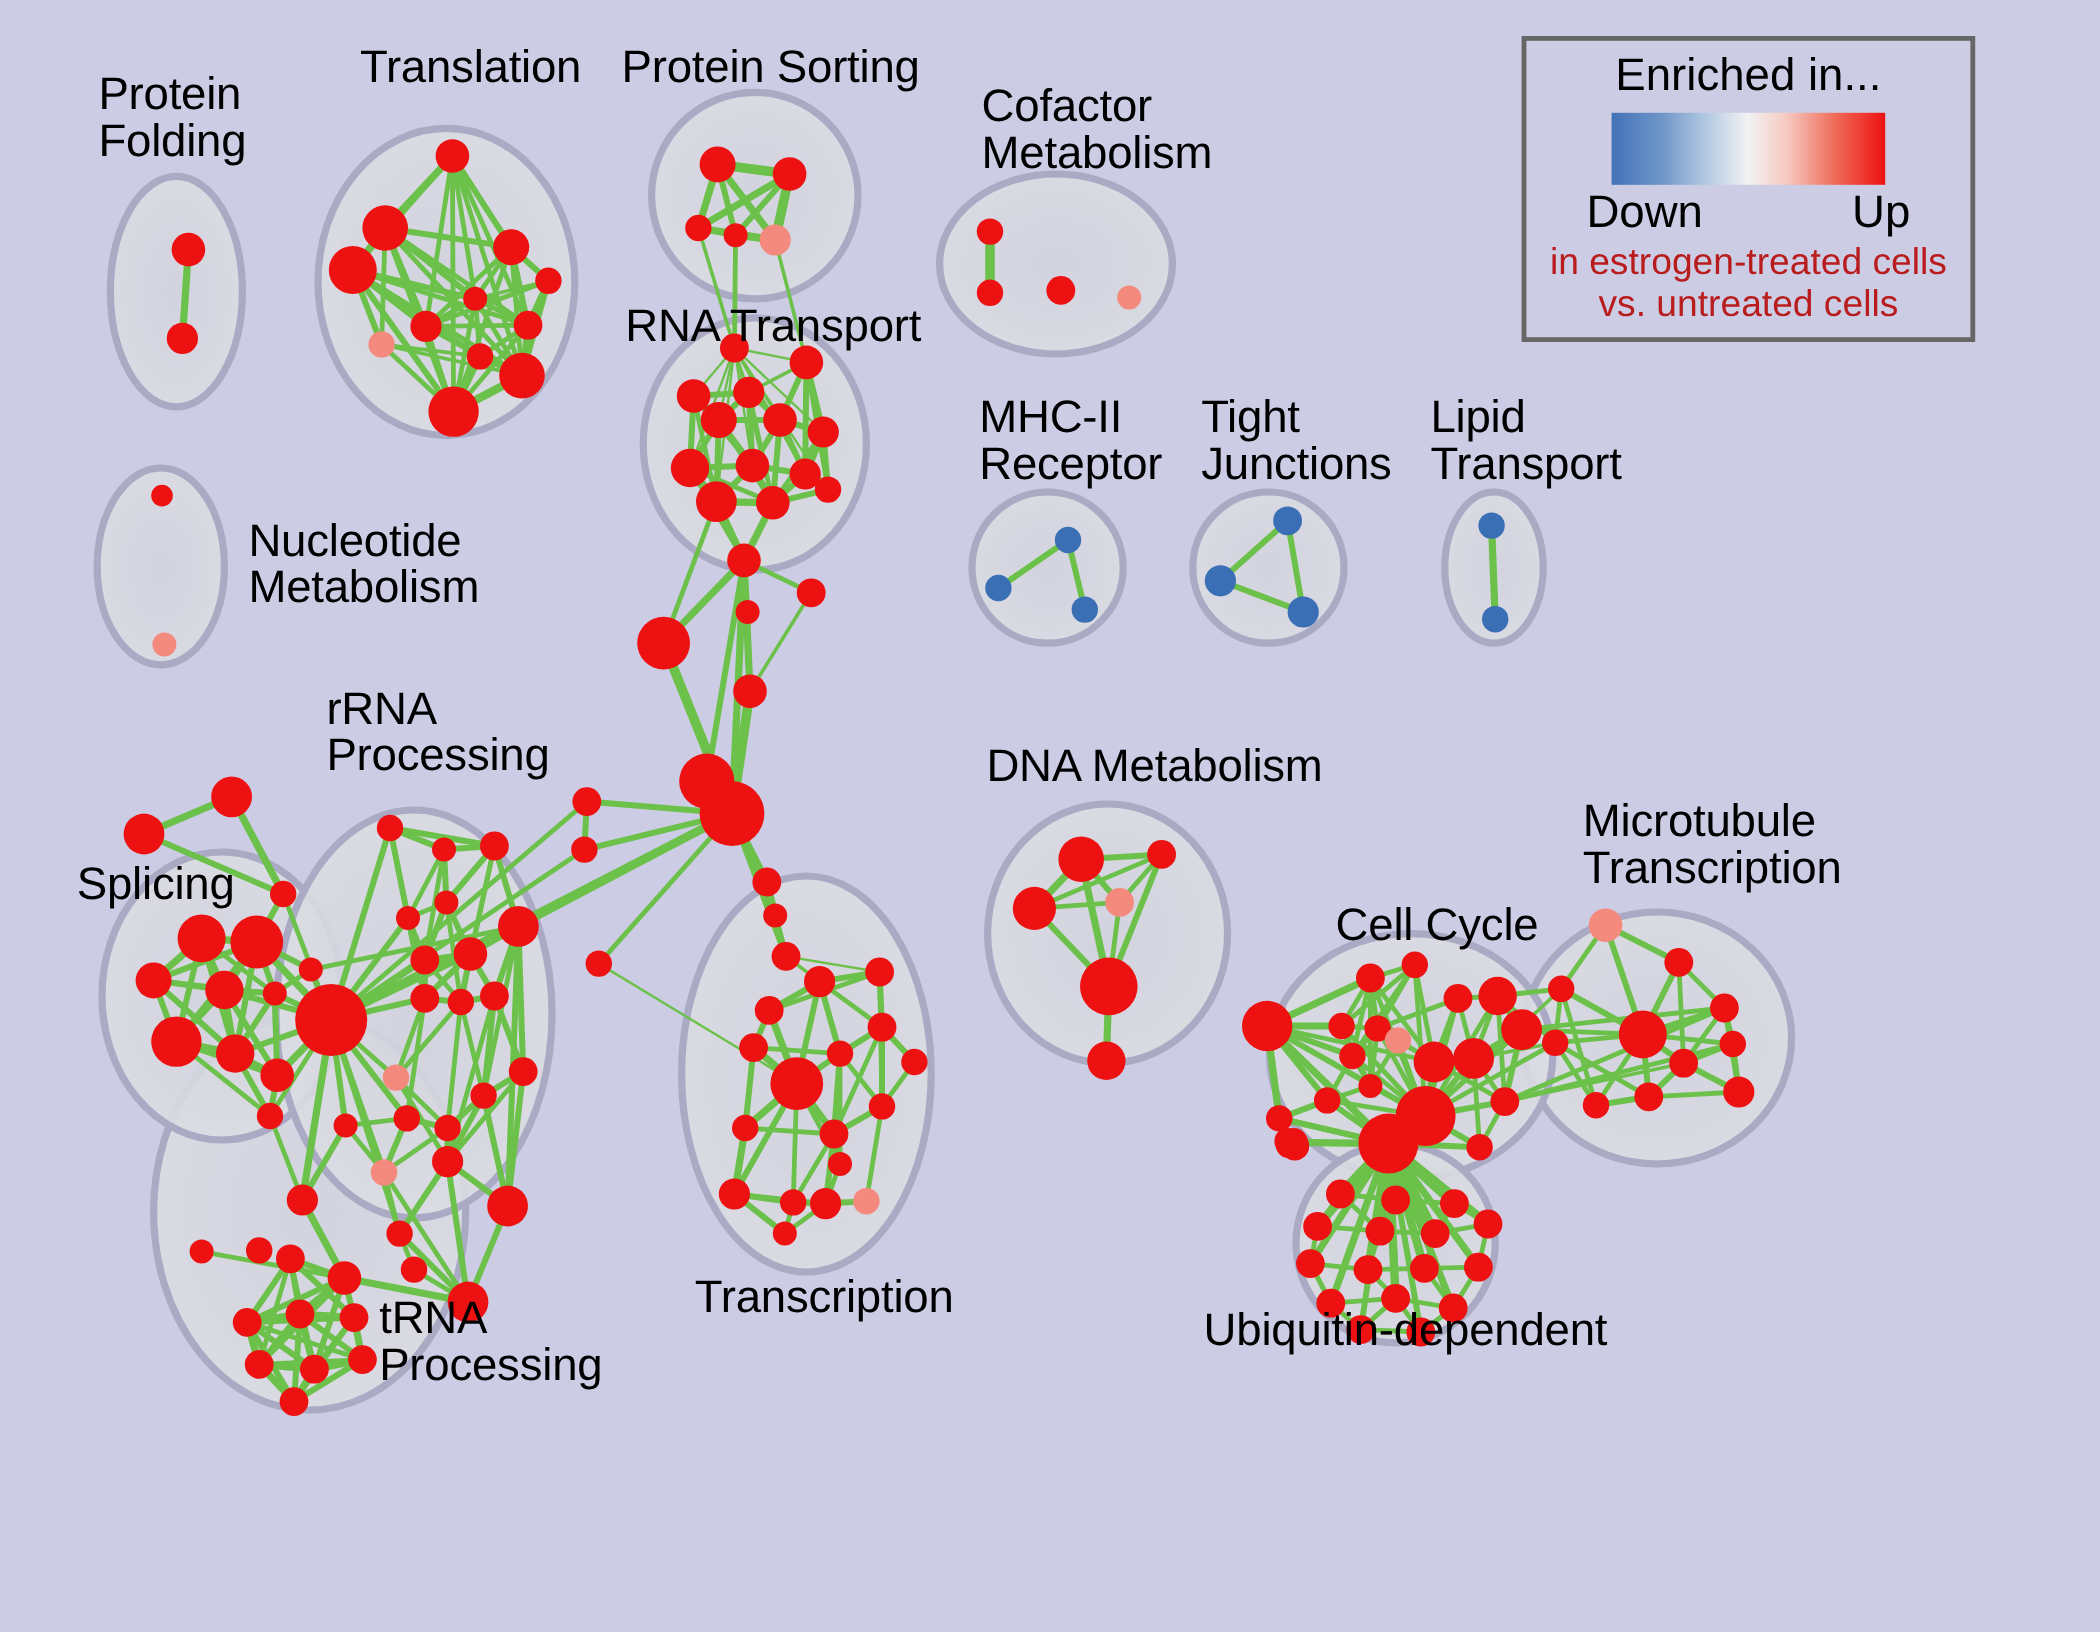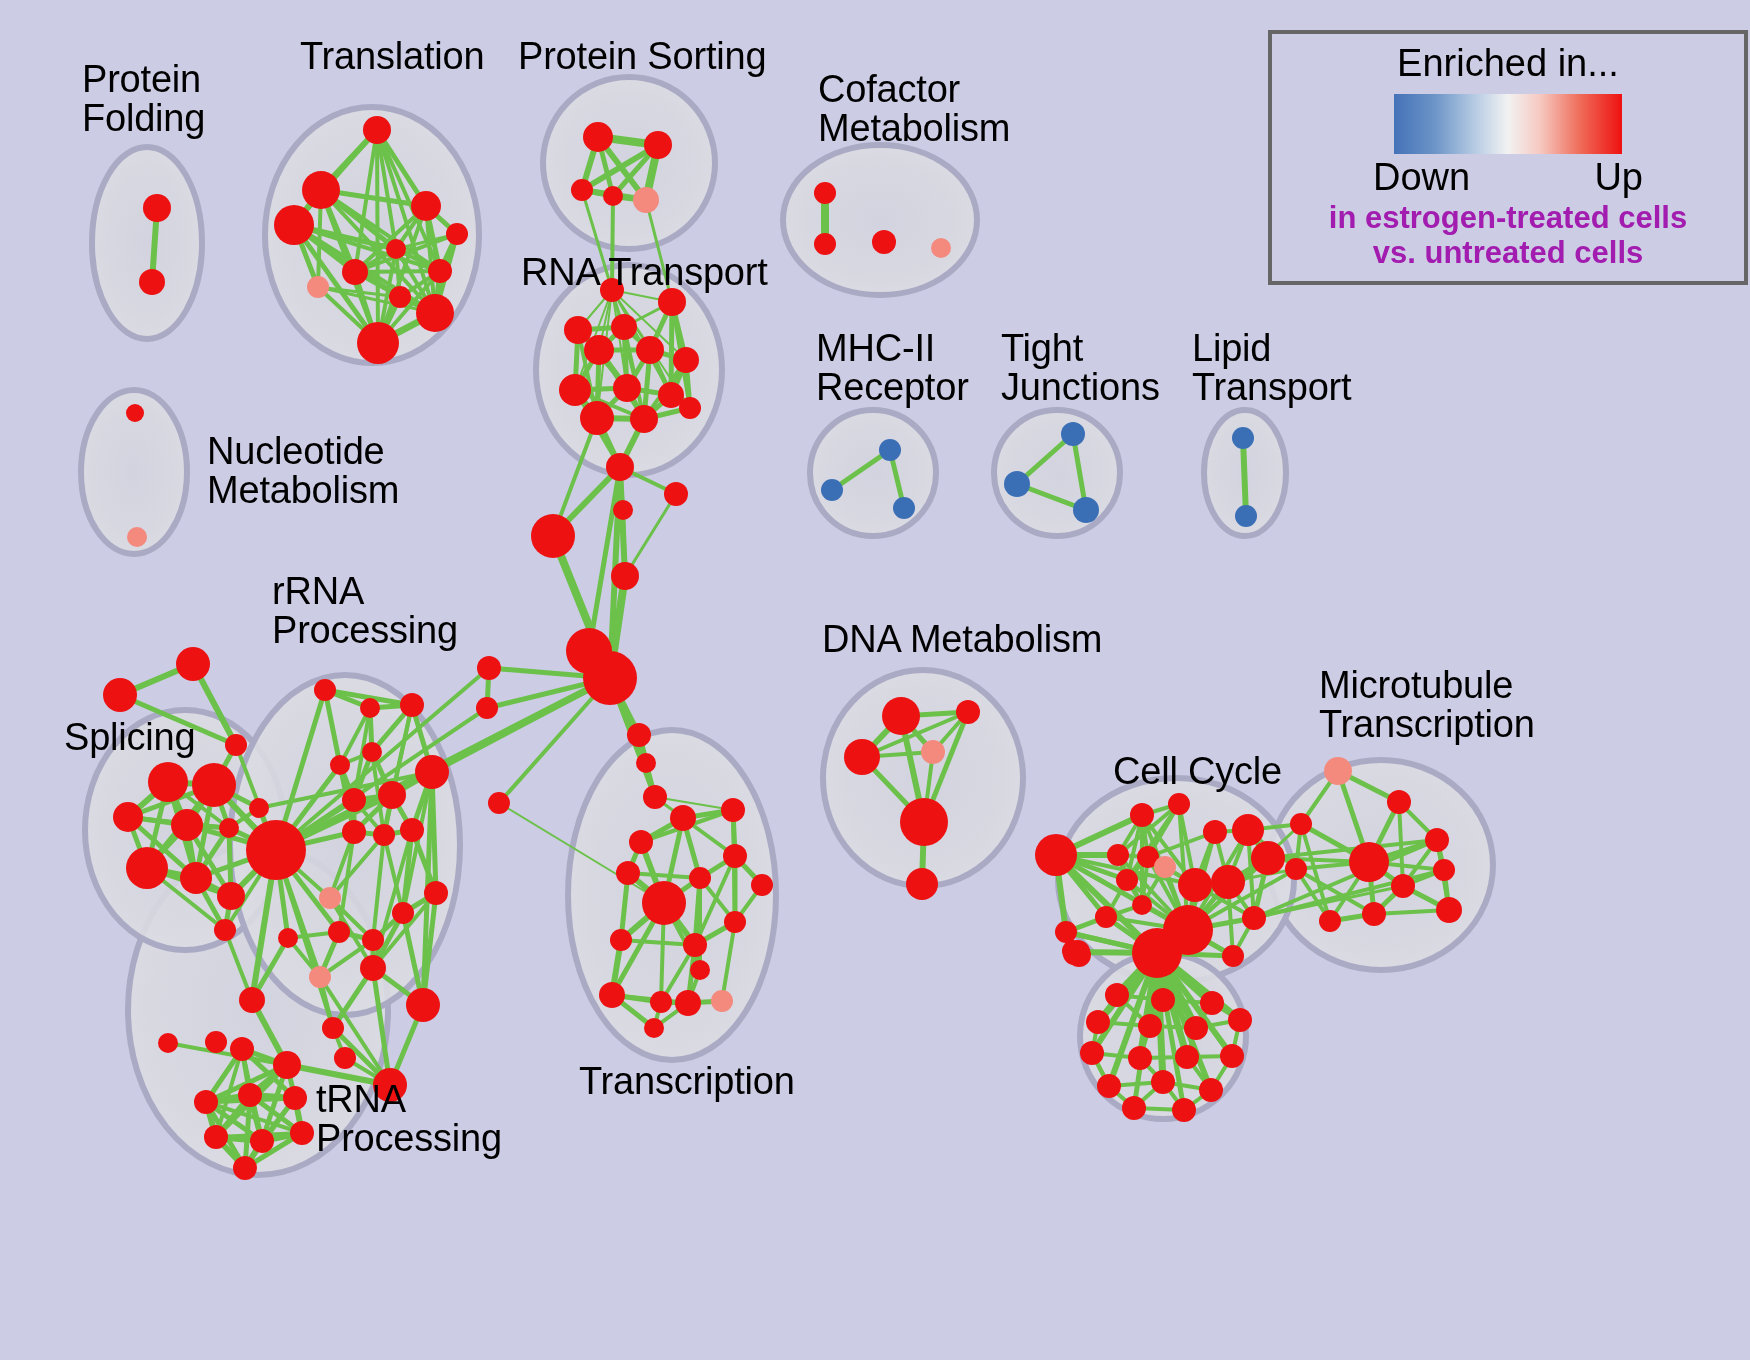--- a/index.html
+++ b/index.html
@@ -10,21 +10,21 @@
   .clabel{position:absolute;color:#000;font-family:"Liberation Sans",sans-serif;
           font-size:38px;line-height:1.02;letter-spacing:-0.2px;white-space:pre;}
   .clabel.l{text-align:left;}
   #legend{position:absolute;border:4px solid #666666;background:#ccccE4;
           box-sizing:border-box;display:flex;flex-direction:column;align-items:center;}
   #legend .ltitle{font-size:38px;color:#000;margin-top:8px;}
   #legendbar{height:60px;width:228px;margin-top:9px;
              background:linear-gradient(to right,#4472b8 0%,#6d95c8 18%,#b9cde4 36%,#f2f2f2 50%,#f6c9c1 64%,#ef6a57 82%,#ee1111 100%);}
   #legend .lrow{display:flex;justify-content:space-between;width:270px;margin-top:2px;gap:12px;}
   #legend .lrow span{font-size:38px;color:#000;}
-  #legend .lsub{font-size:31px;color:#a21caf;text-align:center;line-height:1.08;margin-top:2px;font-weight:bold;}
+  #legend .lsub{font-size:31px;color:#b91c1c;text-align:center;line-height:1.08;margin-top:2px;}
 </style>
 </head>
 <body>
 
 <div id="stage">
   <svg id="net" viewBox="0 0 1750 1360" preserveAspectRatio="none" xmlns="http://www.w3.org/2000/svg">
     <defs>
       <radialGradient id="hullgrad" cx="50%" cy="50%" r="55%">
         <stop offset="0%" stop-color="#d4d4df"></stop>
         <stop offset="70%" stop-color="#d9d9e1"></stop>
@@ -749,24 +749,24 @@
       <div class="clabel l" style="left: 1001px; top: 329px;"><div>Tight</div><div>Junctions</div></div>
       <div class="clabel l" style="left: 1192px; top: 329px;"><div>Lipid</div><div>Transport</div></div>
       <div class="clabel l" style="left: 207px; top: 432px;"><div>Nucleotide</div><div>Metabolism</div></div>
       <div class="clabel l" style="left: 272px; top: 572px;"><div>rRNA</div><div>Processing</div></div>
       <div class="clabel l" style="left: 822px; top: 620px;"><div>DNA Metabolism</div></div>
       <div class="clabel l" style="left: 1319px; top: 666px;"><div>Microtubule</div><div>Transcription</div></div>
       <div class="clabel l" style="left: 64px; top: 718px;"><div>Splicing</div></div>
       <div class="clabel l" style="left: 1113px; top: 752px;"><div>Cell Cycle</div></div>
       <div class="clabel l" style="left: 579px; top: 1062px;"><div>Transcription</div></div>
       <div class="clabel l" style="left: 316px; top: 1080px;"><div>tRNA</div><div>Processing</div></div>
-      <div class="clabel l" style="left: 1003px; top: 1090px;"></div>
+      <div class="clabel l" style="left: 1003px; top: 1090px;"><div>Ubiquitin-dependent</div></div>
     </div>
 
-  <div id="legend" style="left: 1268px; top: 30px; width: 480px; height: 255px; border-color: rgb(102, 102, 102); background: rgb(204, 204, 228);">
+  <div id="legend" style="left: 1268px; top: 30px; width: 378px; height: 255px; border-color: rgb(102, 102, 102); background: rgb(204, 204, 228);">
     <div class="ltitle">Enriched in...</div>
     <div id="legendbar" style="background: linear-gradient(to right, rgb(68, 114, 184) 0%, rgb(109, 149, 200) 18%, rgb(185, 205, 228) 36%, rgb(242, 242, 242) 50%, rgb(246, 201, 193) 64%, rgb(239, 106, 87) 82%, rgb(238, 17, 17) 100%);"></div>
     <div class="lrow">
       <span>Down</span>
       <span>Up</span>
     </div>
     <div class="lsub">in estrogen-treated cells</div>
     <div class="lsub">vs. untreated cells</div>
   </div>
 </div>

